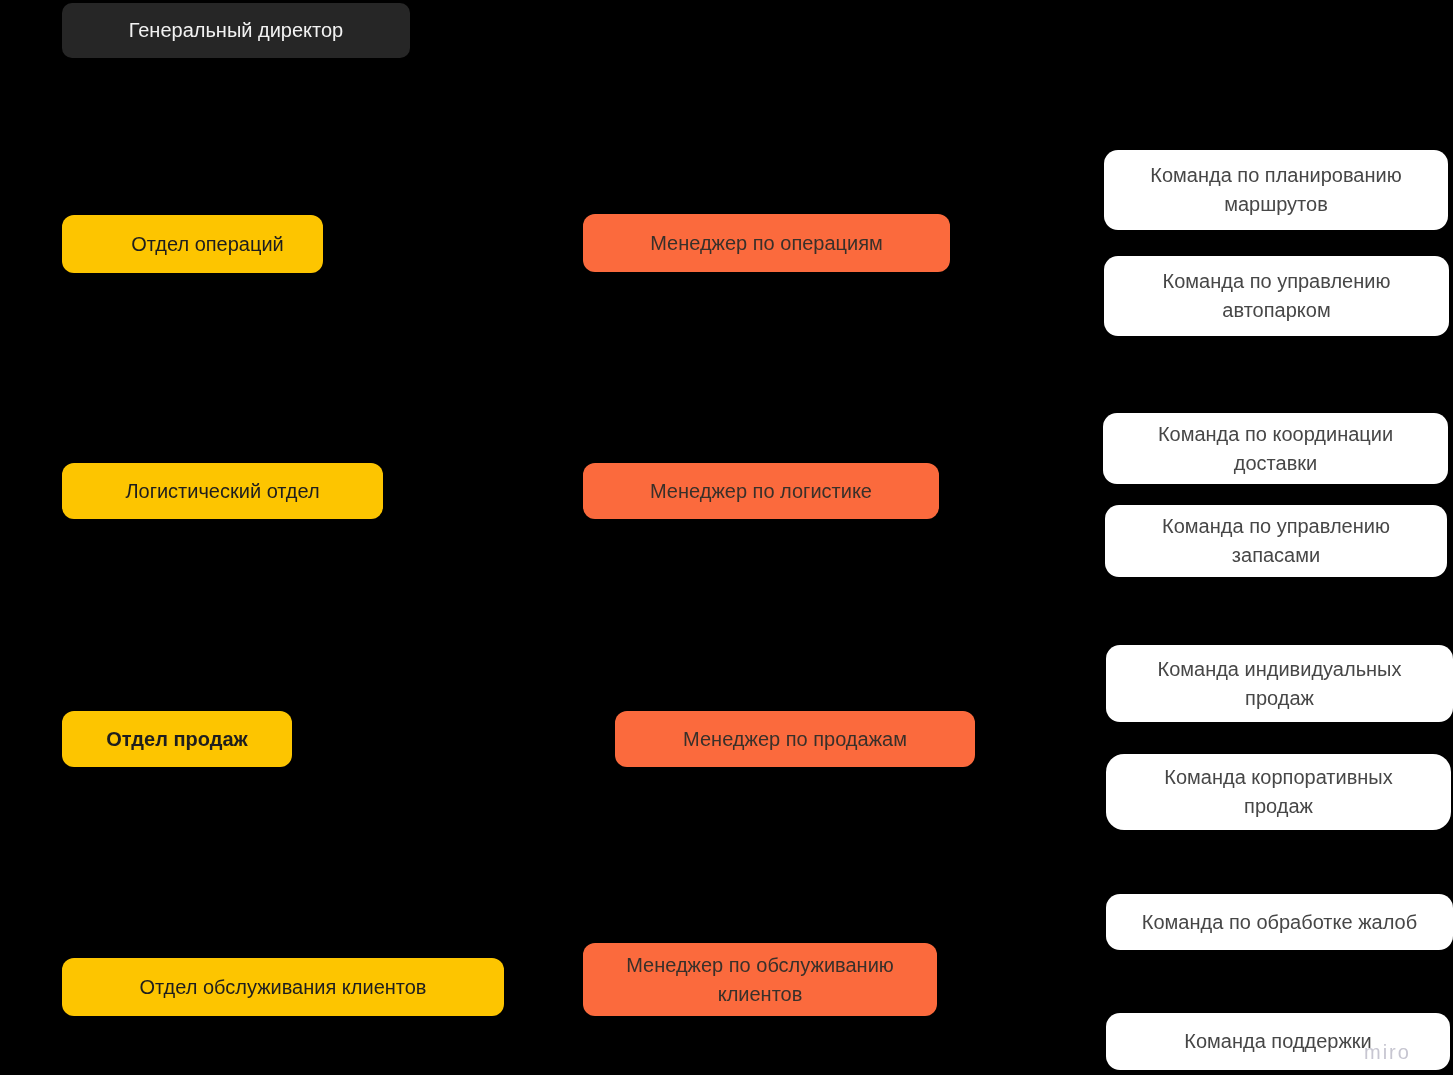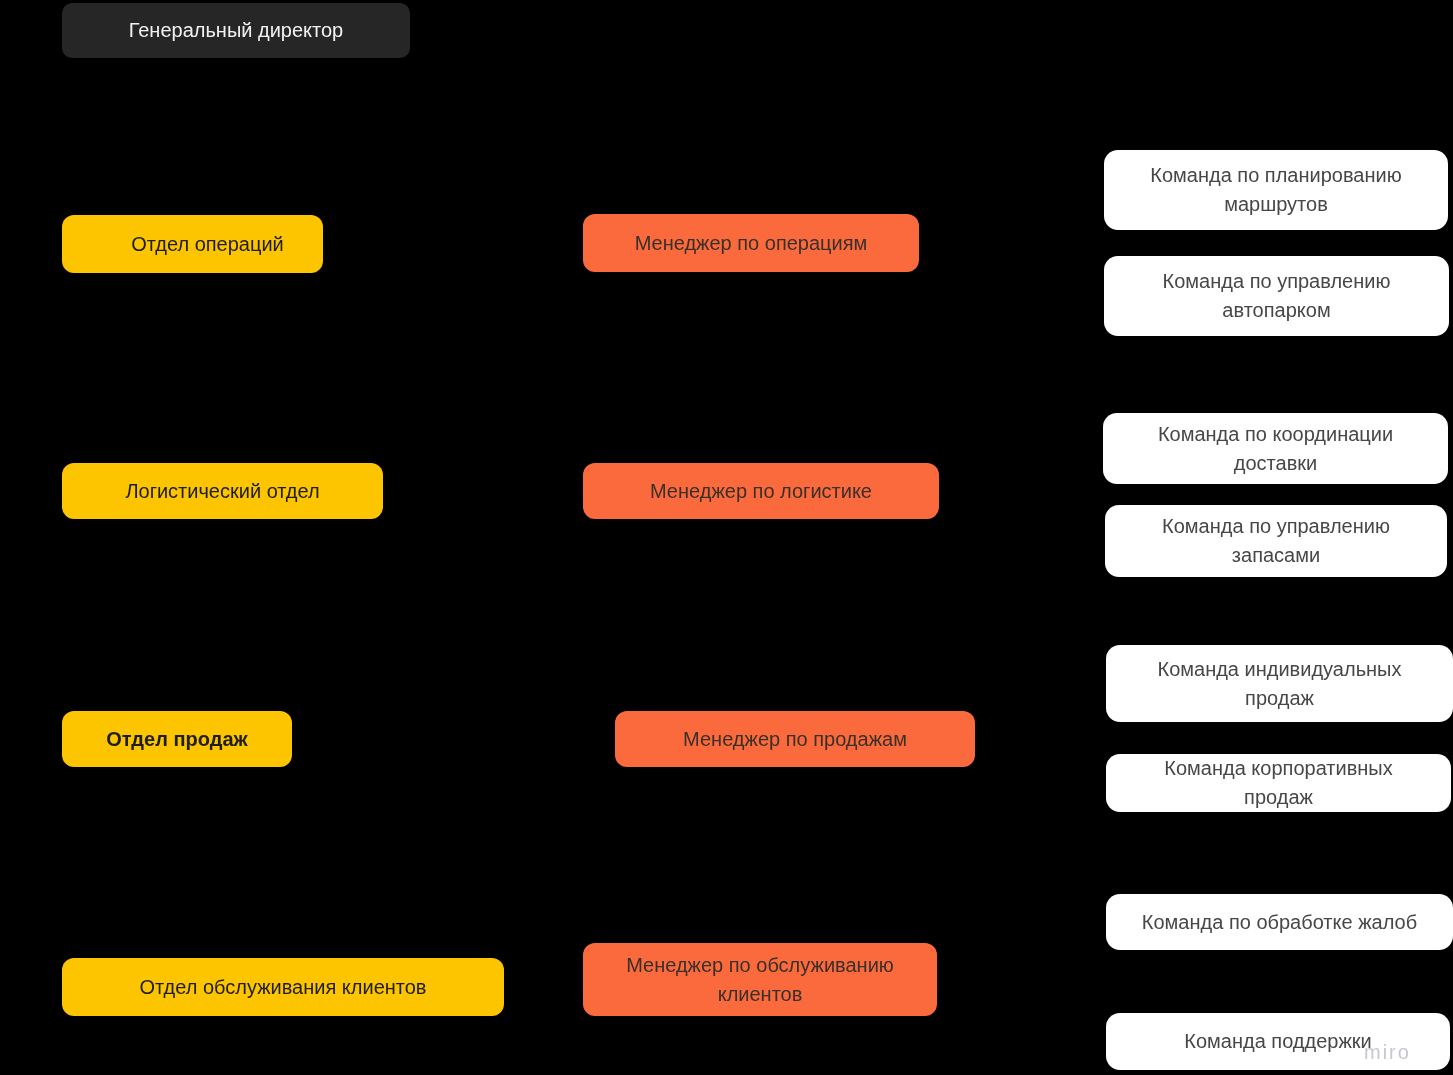--- a/index.html
+++ b/index.html
@@ -33,38 +33,38 @@
   }
 </style>
 </head>
 <body>
 
 <div class="canvas">
 
   <div class="node node--root" style="left:62px;top:3px;width:348px;height:55px;">Генеральный директор</div>
 
   <div class="node node--dept" style="left:62px;top:215px;width:261px;height:58px;padding-left:40px;">Отдел операций</div>
-  <div class="node node--mgr" style="left:583px;top:214px;width:336px;height:58px;">Менеджер по операциям</div>
+  <div class="node node--mgr" style="left:583px;top:214px;width:367px;height:58px;">Менеджер по операциям</div>
   <div class="node node--team" style="left:1104px;top:150px;width:344px;height:80px;">Команда по планированию
 маршрутов</div>
   <div class="node node--team" style="left:1104px;top:256px;width:345px;height:80px;">Команда по управлению
 автопарком</div>
 
   <div class="node node--dept" style="left:62px;top:463px;width:321px;height:56px;">Логистический отдел</div>
   <div class="node node--mgr" style="left:583px;top:463px;width:356px;height:56px;">Менеджер по логистике</div>
   <div class="node node--team" style="left:1103px;top:413px;width:345px;height:71px;">Команда по координации
 доставки</div>
   <div class="node node--team" style="left:1105px;top:505px;width:342px;height:72px;">Команда по управлению
 запасами</div>
 
   <div class="node node--dept" style="left:62px;top:711px;width:230px;height:56px;font-weight:bold;">Отдел продаж</div>
   <div class="node node--mgr" style="left:583px;top:711px;width:360px;height:56px;margin-left:32px;">Менеджер по продажам</div>
   <div class="node node--team" style="left:1106px;top:645px;width:347px;height:77px;">Команда индивидуальных
 продаж</div>
-  <div class="node node--team" style="left:1106px;top:754px;width:345px;height:58px;">Команда корпоративных
+  <div class="node node--team" style="left:1106px;top:754px;width:345px;height:76px;border-radius:18px;">Команда корпоративных
 продаж</div>
 
   <div class="node node--dept" style="left:62px;top:958px;width:442px;height:58px;">Отдел обслуживания клиентов</div>
   <div class="node node--mgr" style="left:583px;top:943px;width:354px;height:73px;">Менеджер по обслуживанию
 клиентов</div>
   <div class="node node--team" style="left:1106px;top:894px;width:347px;height:56px;">Команда по обработке жалоб</div>
   <div class="node node--team" style="left:1106px;top:1013px;width:344px;height:57px;">Команда поддержки</div>
 
   <span class="watermark">miro</span>
 

